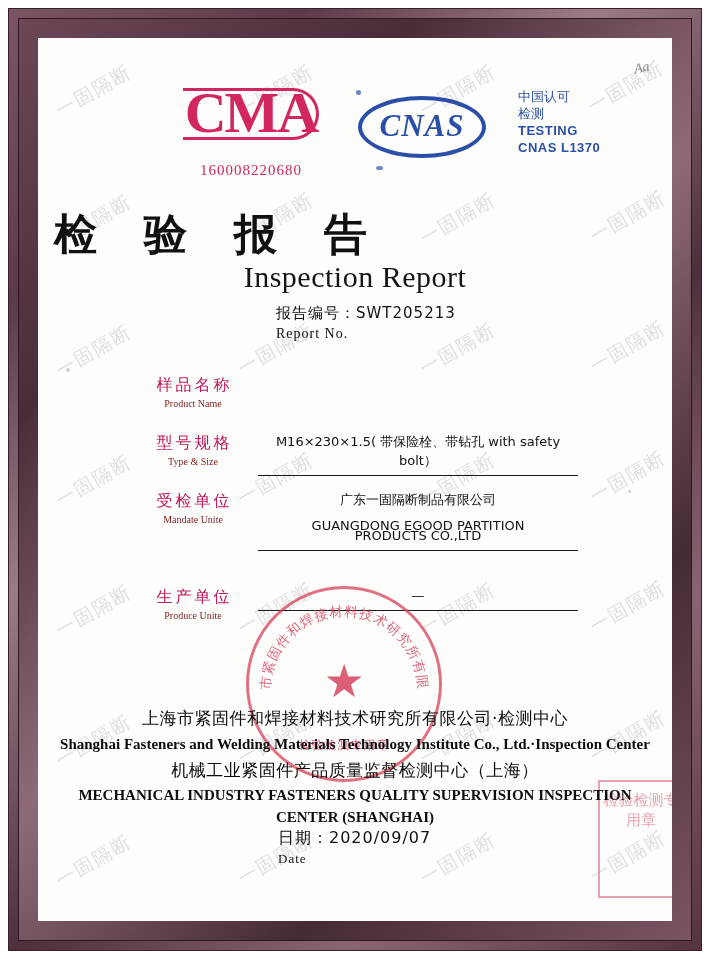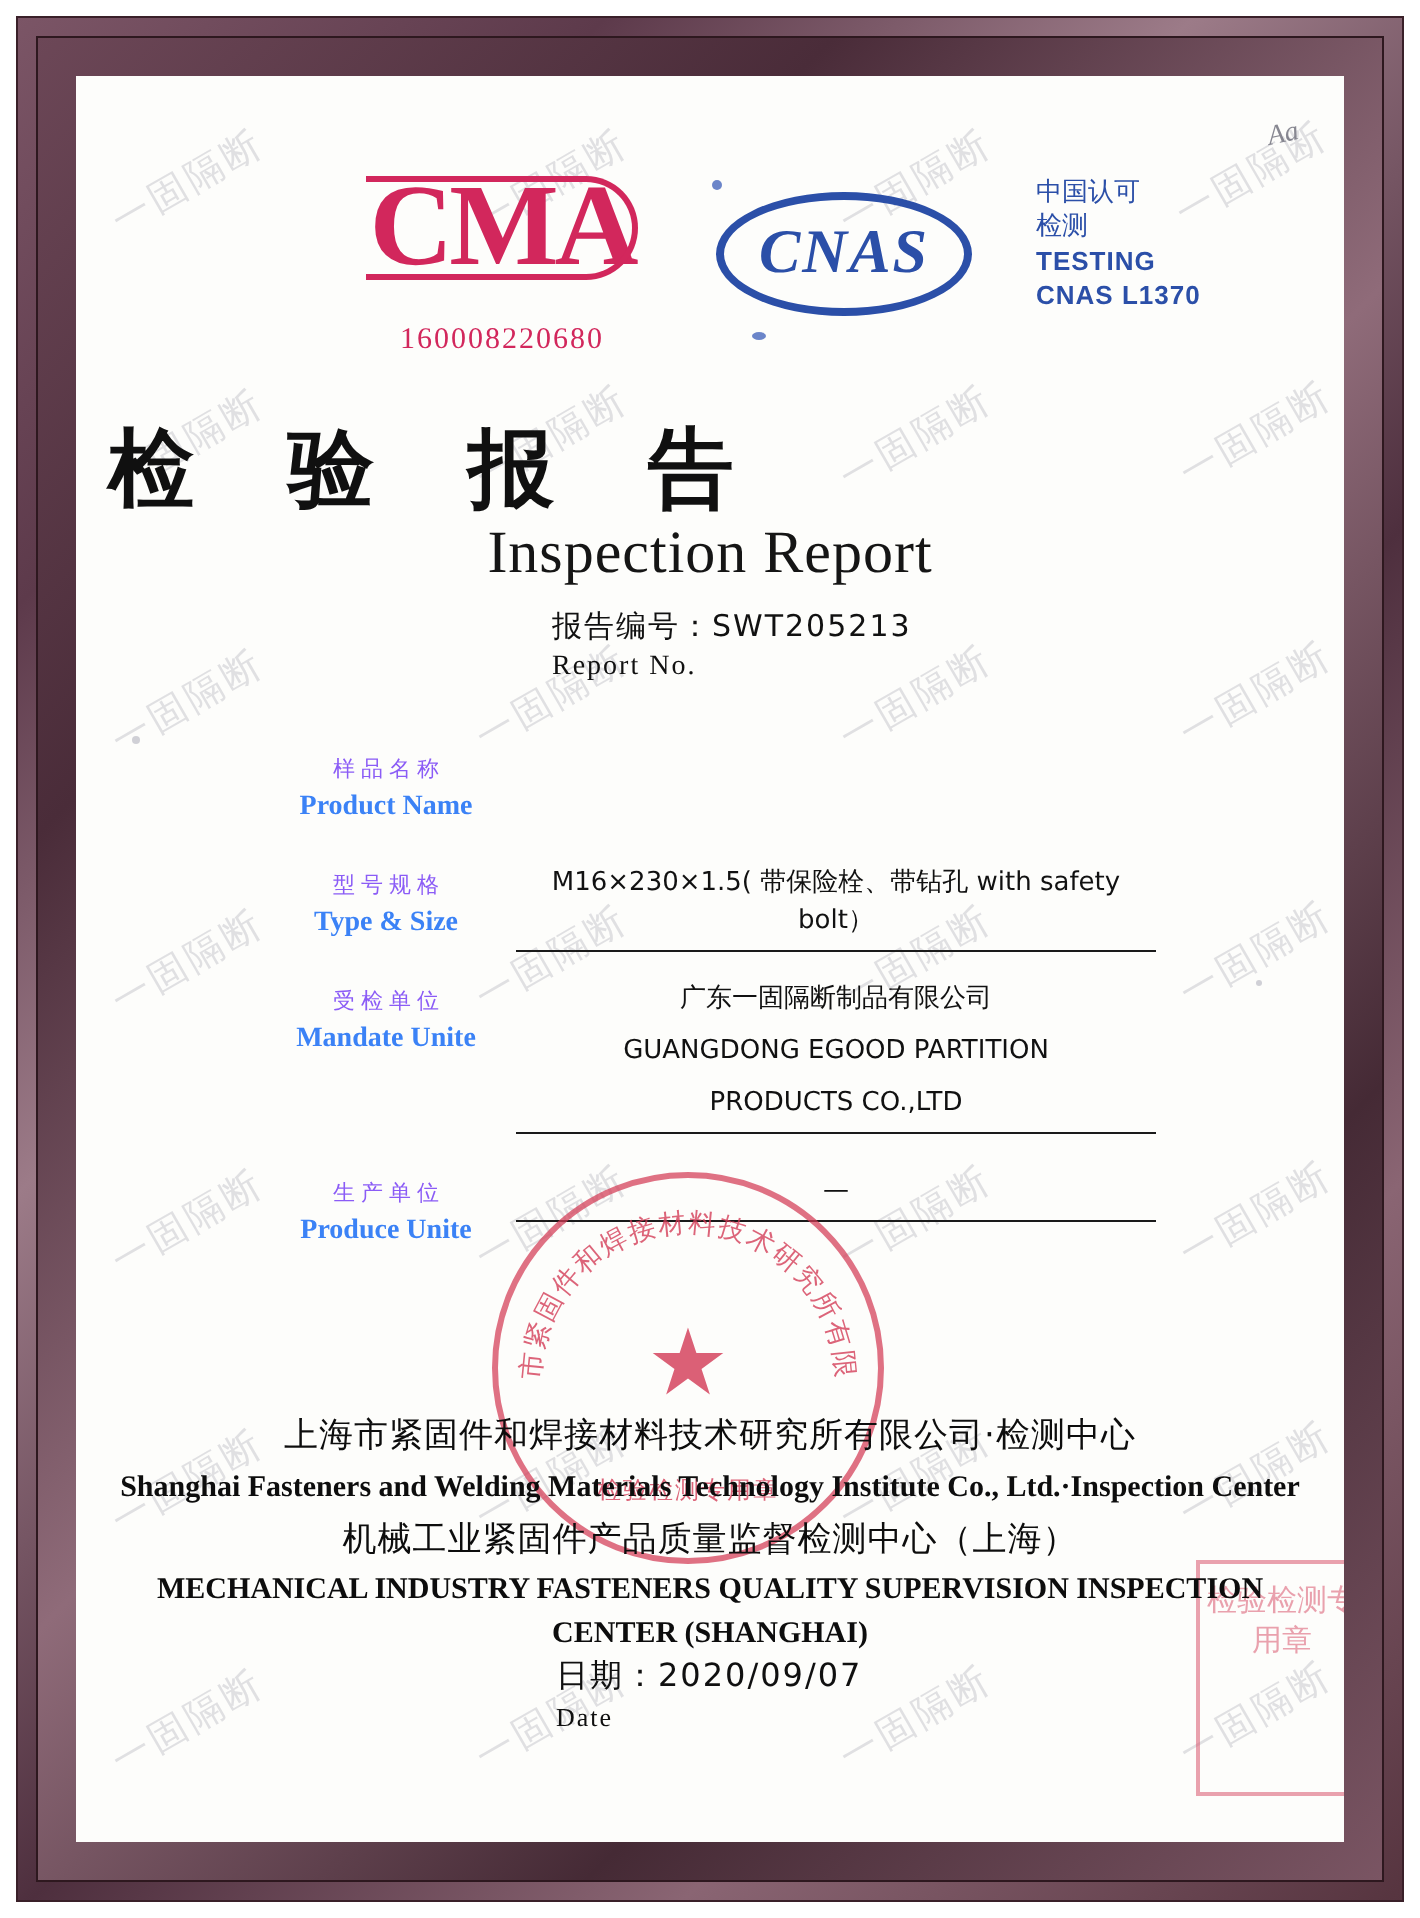--- a/index.html
+++ b/index.html
@@ -229,52 +229,51 @@
   }
   .field-label {
     position: absolute;
     left: 0;
     top: 0;
     width: 110px;
     text-align: center;
   }
   .field-label .cn {
     font-family: "DejaVu Sans", sans-serif;
-    font-size: 11px;
-    color: #8b5cf6;
+    font-size: 16px;
+    color: #be185d;
     letter-spacing: 3px;
     text-indent: 3px;
     line-height: 21px;
   }
   .field-label .en {
     font-family: "Liberation Serif", serif;
-    font-size: 14px;
-    color: #3b82f6;
+    font-size: 10px;
+    color: #7f1d1d;
     line-height: 17px;
-    font-weight: bold;
   }
   .field-value {
     position: absolute;
     left: 120px;
     right: 0;
     top: 0;
     border-bottom: 1px solid #1a1a1a;
     text-align: center;
     font-family: "DejaVu Sans", sans-serif;
     font-size: 13px;
     color: #111;
     padding-bottom: 5px;
     min-height: 19px;
     line-height: 19px;
   }
   .field-value.line2 {
     top: 26px;
   }
   .field-value.line3 {
-    top: 52px;
+    top: 36px;
   }
   .field.tall { min-height: 78px; }
 
   
   .seal {
     position: absolute;
     left: 208px;
     top: 548px;
     width: 196px;
     height: 196px;

